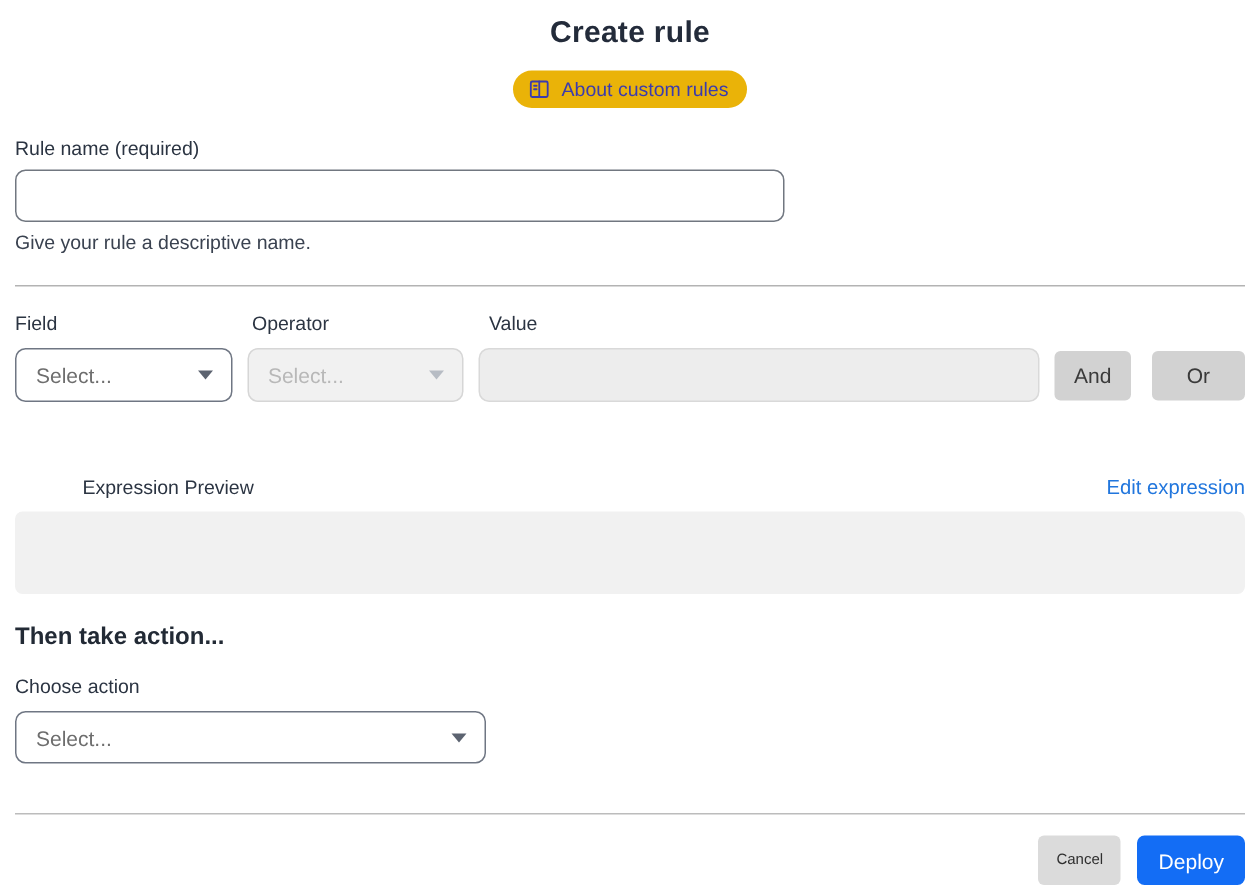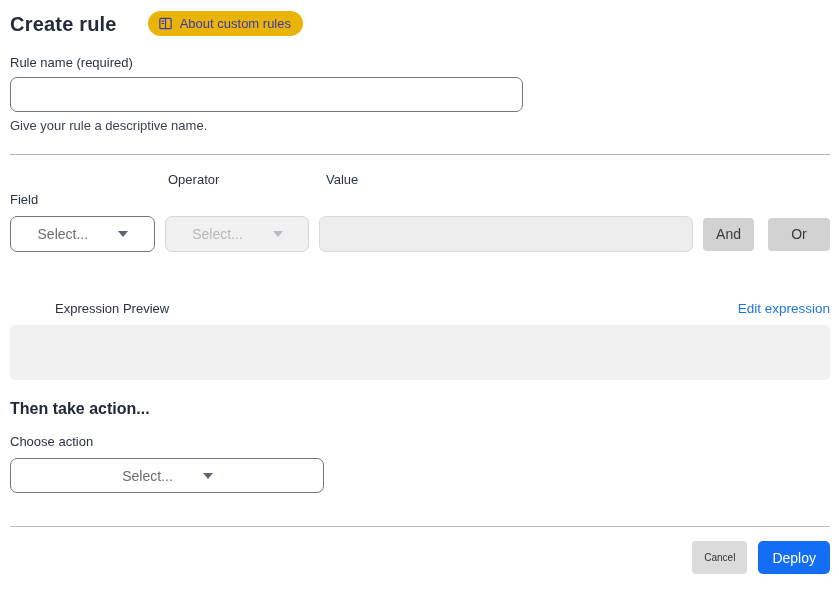--- a/index.html
+++ b/index.html
@@ -5,21 +5,21 @@
   * { box-sizing: border-box; margin: 0; padding: 0; }
   html, body { width: 839px; height: 597px; background: #ffffff; }
   body {
     font-family: "Liberation Sans", sans-serif;
     color: #222a35;
     overflow: hidden;
   }
   .container { width: 839px; height: 597px; padding: 9px 9px 0 10px; }
 
   
-  .header-row { display: flex; align-items: flex-end; gap: 31px; margin-top: 2px; }
+  .header-row { display: flex; align-items: center; gap: 13px; margin-top: 2px; flex-direction: column; }
   .page-title { font-size: 20px; font-weight: 700; color: #232b3a; letter-spacing: .2px; }
   .about-badge {
     display: inline-flex; align-items: center; gap: 7px;
     background: #eab308; color: #3b3bae;
     font-size: 13px; padding: 5px 12px 5px 10px; border-radius: 14px;
     cursor: pointer; text-decoration: none;
   }
   .about-badge svg { display: block; }
 
   
@@ -34,27 +34,27 @@
     font-family: "Liberation Sans", sans-serif; font-size: 14px; padding: 0 12px; color: #222;
     outline: none;
   }
 
   .divider { border: none; border-top: 1px solid #b3b3b3; margin-top: 21px; }
   .divider-2 { border: none; border-top: 1px solid #bcbcbc; }
 
   
   .match-heading { margin-top: 19px; }
   .col-labels { display: flex; margin-top: 17px; }
-  .col-labels .col1 { width: 158px; margin-top: 20px; }
+  .col-labels .col1 { width: 158px; }
   .col-labels .col2 { width: 158px; }
   .col-labels .col3 { flex: 1; }
 
   .controls-row { display: flex; align-items: center; margin-top: 9px; }
   .select-box {
-    height: 36px; display: flex; align-items: center; justify-content: center;
+    height: 36px; display: flex; align-items: center; justify-content: space-between;
     padding: 0 12px 0 13px; border-radius: 7px; background: #fff;
     border: 1px solid #6f7683; font-size: 14px; color: #6e6e6e; cursor: pointer; gap: 30px;
   }
   .select-box.disabled {
     background: #f1f1f1; border-color: #d6d6d6; color: #b8b8b8; cursor: default;
   }
   .caret {
     width: 0; height: 0;
     border-left: 5px solid transparent; border-right: 5px solid transparent;
     border-top: 6px solid #5c6370;

